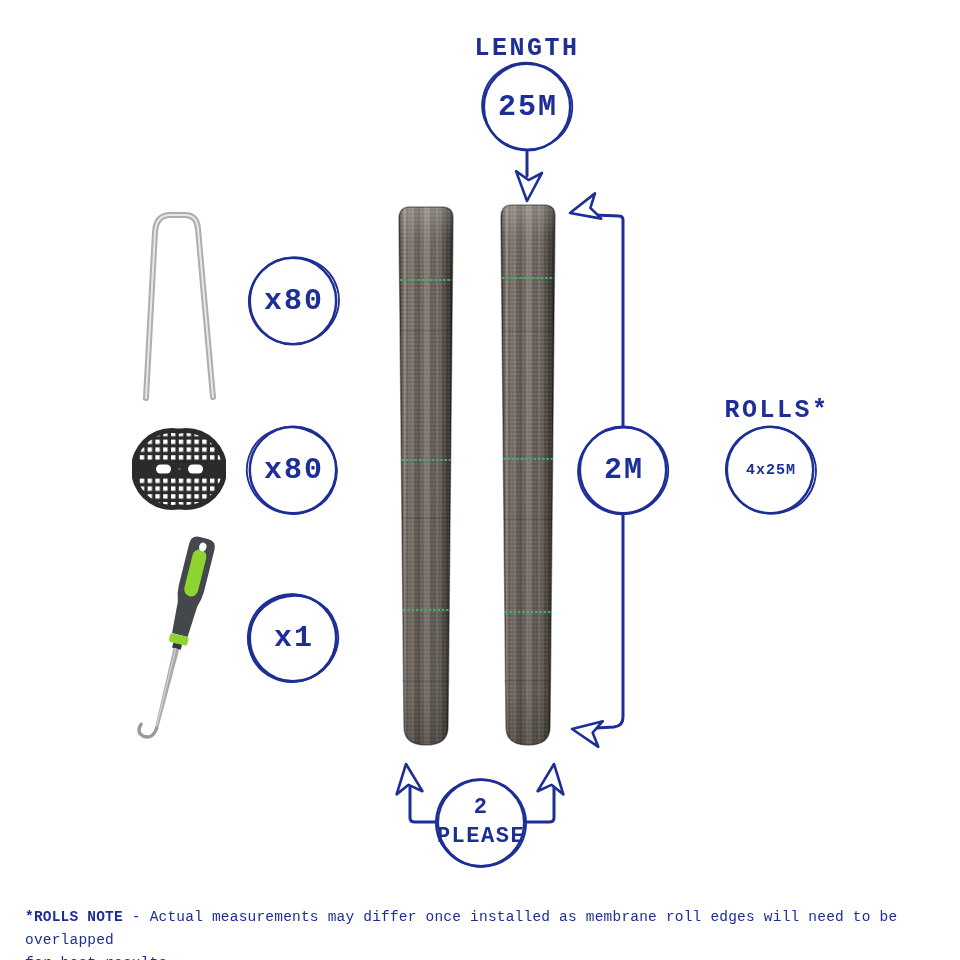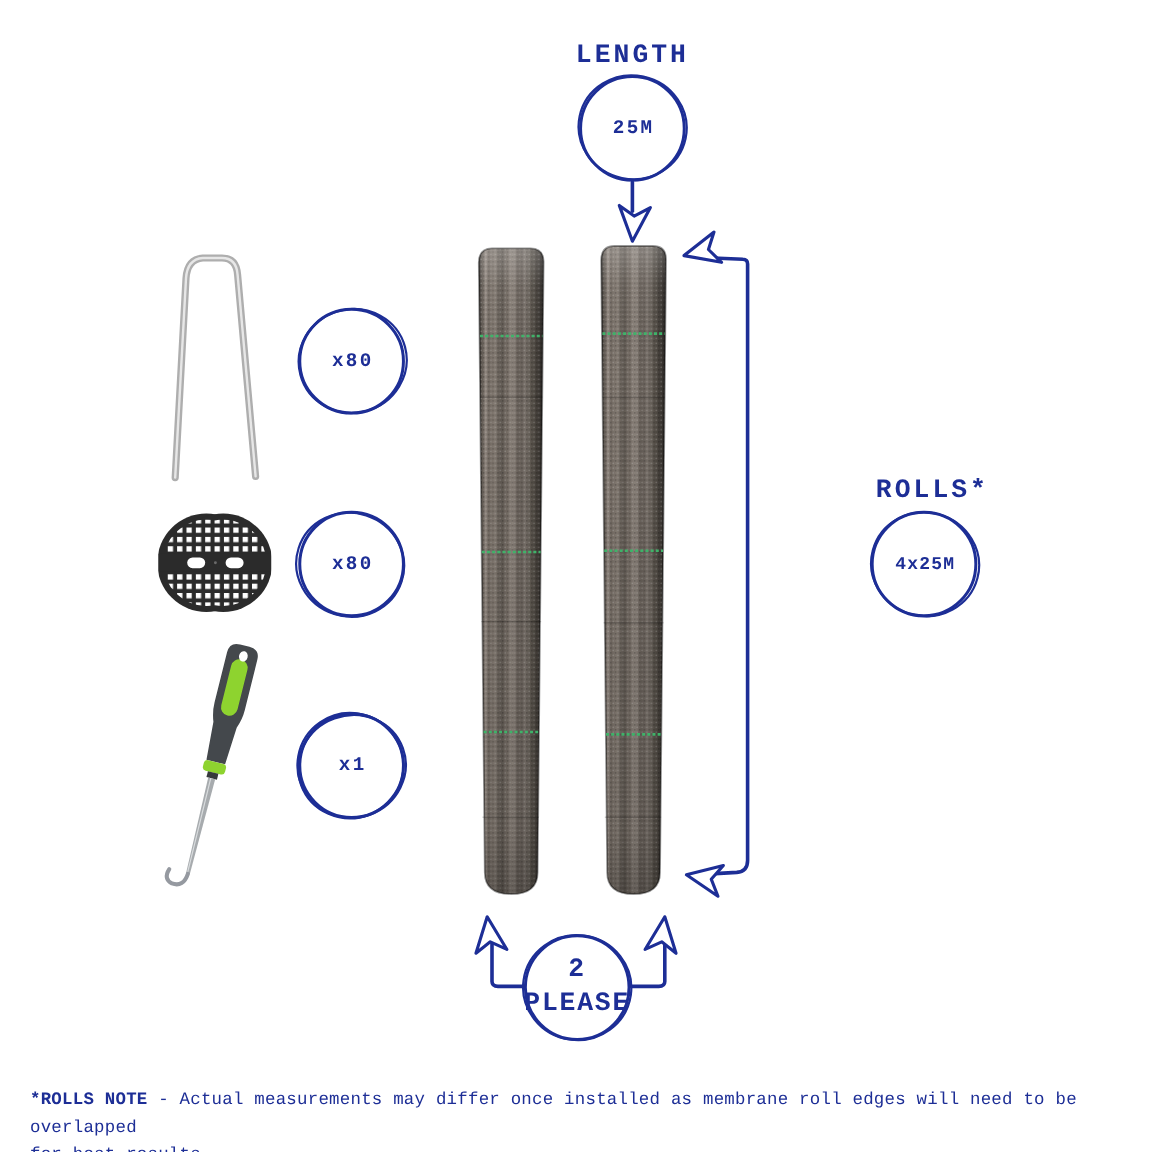--- a/index.html
+++ b/index.html
@@ -1,25 +1,25 @@
 <!DOCTYPE html>
 <html style="--navy: #1d2e96; --stitch_green: #3fb269; --tool_green: #8ed32f;"><head>
 <meta charset="utf-8">
 <style>
   html,body{margin:0;padding:0;background:#fff;}
   .canvas{position:relative;width:960px;height:960px;background:#fff;overflow:hidden;
           font-family:"Liberation Mono",monospace;}
   .pos{position:absolute;}
-  .annot-label{position:absolute;text-align:center;font-weight:bold;font-size:22px;
+  .annot-label{position:absolute;text-align:center;font-weight:bold;font-size:25px;
                letter-spacing:2.5px;color:var(--navy);}
   .badge{position:absolute;}
   .badge svg{position:absolute;left:0;top:0;width:100%;height:100%;}
   .badge-text{position:absolute;left:0;top:0;width:100%;height:100%;
               display:flex;align-items:center;justify-content:center;
-              font-weight:bold;font-size:16px;letter-spacing:2px;color:var(--navy);
+              font-weight:bold;font-size:30px;letter-spacing:2px;color:var(--navy);
               text-indent:2px;}
   .badge-stack{position:absolute;left:0;top:0;width:100%;height:100%;
                display:flex;flex-direction:column;align-items:center;justify-content:center;
                font-weight:bold;font-size:22px;letter-spacing:1.5px;color:var(--navy);line-height:1.3;}
   .ring-base{fill:#fff;stroke:var(--navy);stroke-width:2.6;}
   .ring-extra{fill:none;stroke:var(--navy);stroke-width:1.9;}
   .dim-line{fill:none;stroke:var(--navy);stroke-width:3;stroke-linecap:round;stroke-linejoin:round;}
   .arrowhead{fill:#fff;stroke:var(--navy);stroke-width:2.6;stroke-linejoin:round;}
   .stitch{fill:none;stroke:var(--stitch_green);stroke-width:2.2;stroke-dasharray:2.5 1.8;}
   .crease{stroke:rgba(0,0,0,0.18);stroke-width:1.2;}
@@ -170,20 +170,27 @@
     <path class="stitch" d="M 5.5,258 L 54.5,258"></path>
     <path class="stitch" d="M 7,411 L 53,411"></path>
   </svg>
 
   <svg class="pos" style="left:550px;top:190px" width="105" height="560" viewBox="0 0 105 560">
     <path class="dim-line" d="M 44,25 L 69,26 Q 73,26 73,30 L 73,527 Q 73,536 64,537 L 46,538"></path>
     <path class="arrowhead" d="M 0,0 L 29,-13 L 21,0 L 29,13 Z" transform="translate(20,23) rotate(-14)"></path>
     <path class="arrowhead" d="M 0,0 L 29,-13 L 21,0 L 29,13 Z" transform="translate(22,539) rotate(10)"></path>
   </svg>
 
+  <div class="badge" style="left:575px;top:422px;width:96px;height:96px">
+    <svg viewBox="0 0 100 100">
+      <circle class="ring-base" cx="50" cy="50" r="45"></circle>
+      <ellipse class="ring-extra" cx="50" cy="51" rx="47" ry="45" transform="rotate(-10 50 50)"></ellipse>
+    </svg>
+    <span class="badge-text">2M</span>
+  </div>
 
   <div class="annot-label" style="left:697px;top:396px;width:160px">ROLLS*</div>
 
   <div class="badge" style="left:722px;top:422px;width:96px;height:96px">
     <svg viewBox="0 0 100 100">
       <circle class="ring-base" cx="50" cy="50" r="45"></circle>
       <ellipse class="ring-extra" cx="51" cy="50" rx="47" ry="45" transform="rotate(15 50 50)"></ellipse>
     </svg>
     <span class="badge-text" style="font-size:15px;letter-spacing:1px">4x25M</span>
   </div>

